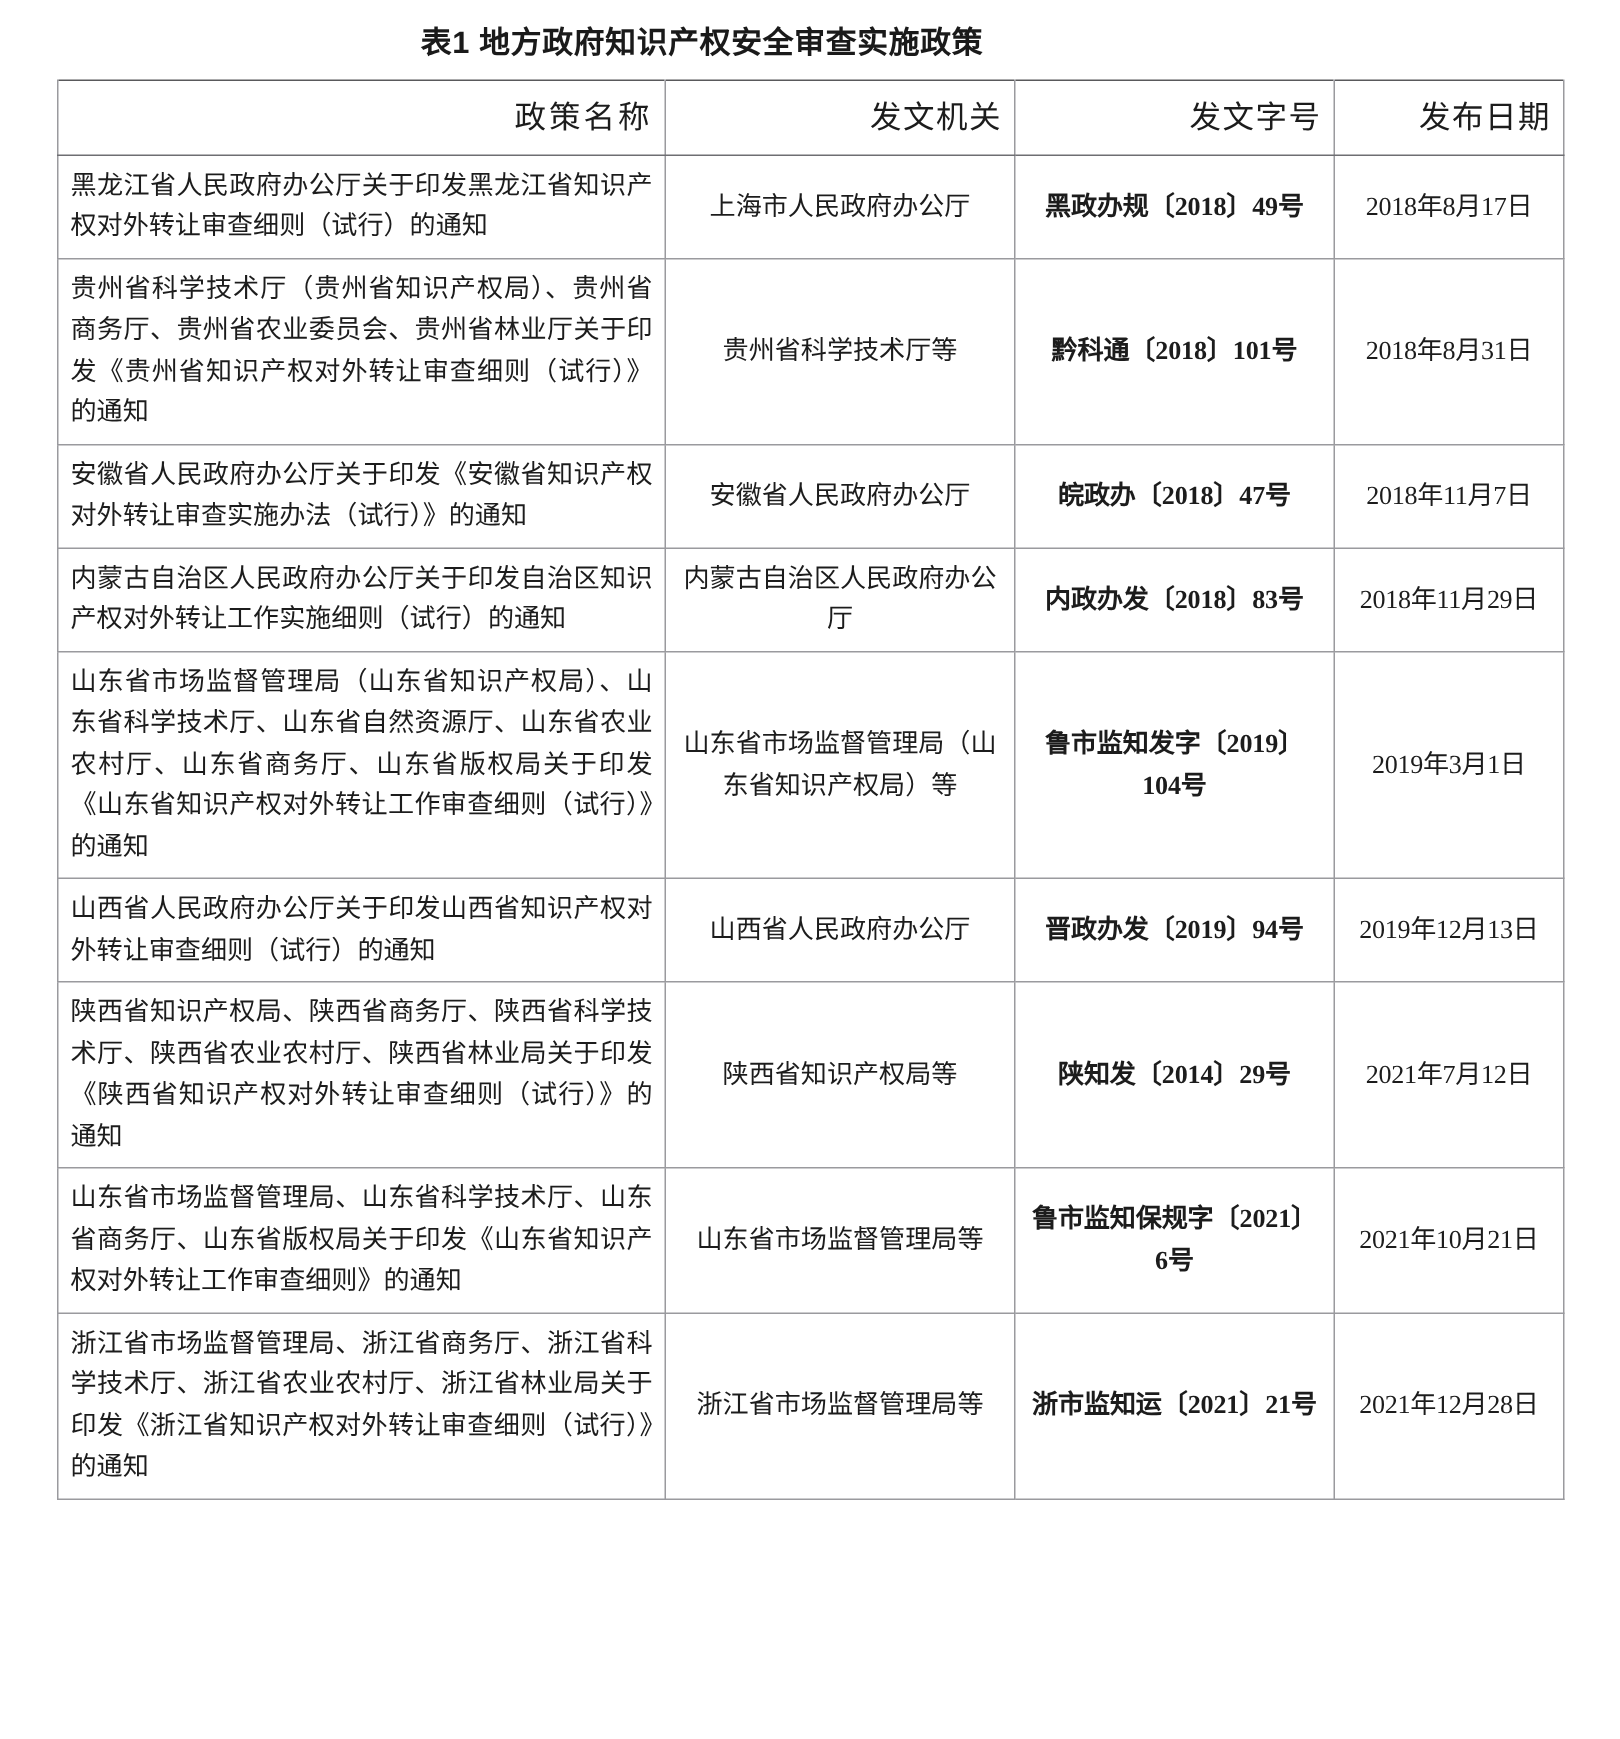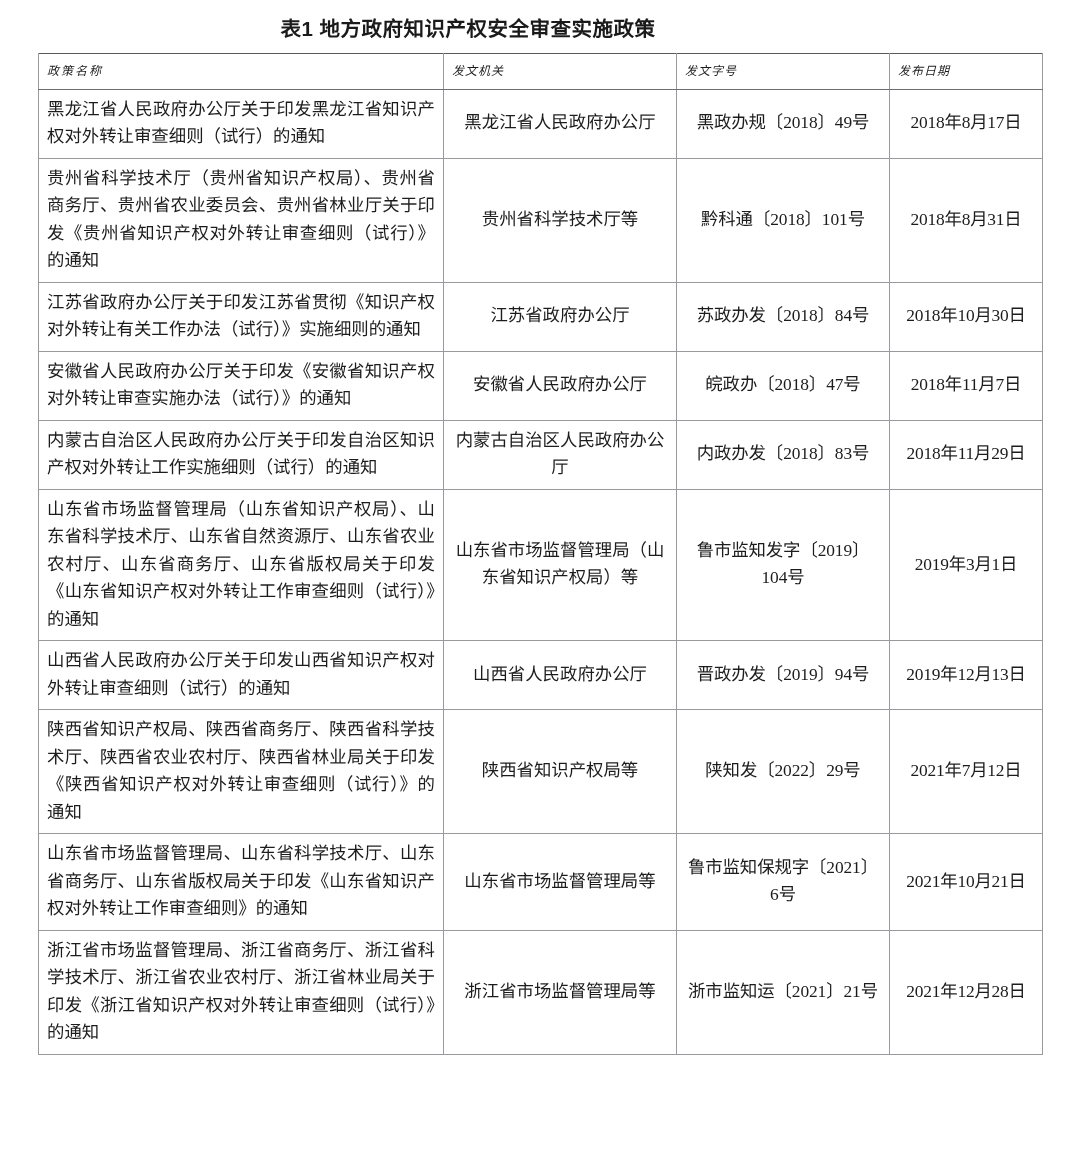--- a/index.html
+++ b/index.html
@@ -57,29 +57,28 @@
     border-top: 1.1px solid #9a9a9e;
     border-bottom: 1.1px solid #9a9a9e;
     vertical-align: middle;
     font-size: 17.4px;
     line-height: 1.58;
     color: #1c1c1c;
     padding: 6px 8px 7px 8px;
     box-sizing: border-box;
   }
   table.policy-table thead th {
-    text-align: left;
+    text-align: right;
     font-weight: normal;
-    font-size: 12px;
+    font-size: 21px;
     padding-top: 8px;
     padding-bottom: 8px;
     letter-spacing: 1px;
     border-top: none;
     border-bottom: 1.4px solid #6e6e72;
-    font-style: italic;
   }
   table.policy-table thead th.h1 { letter-spacing: 2px; }
 
   td.col-name {
     text-align: justify;
     text-align-last: left;
     text-justify: inter-ideograph;
     padding-left: 9px;
     padding-right: 9px;
   }
@@ -87,20 +86,21 @@
   td.col-docno,
   td.col-date {
     text-align: center;
   }
   td.col-date {
     white-space: nowrap;
     letter-spacing: -0.2px;
   }
   td.col-docno {
     letter-spacing: -0.1px;
+    font-weight: bold;
   }
 </style>
 </head>
 <body>
 
 <div class="page">
 
   <div class="table-caption">表1 地方政府知识产权安全审查实施政策</div>
 
   <div class="table-wrap">
@@ -115,35 +115,29 @@
         <tr>
           <th class="h1">政策名称</th>
           <th>发文机关</th>
           <th>发文字号</th>
           <th>发布日期</th>
         </tr>
       </thead>
       <tbody id="table-body">
           <tr>
             <td class="col-name">黑龙江省人民政府办公厅关于印发黑龙江省知识产权对外转让审查细则（试行）的通知</td>
-            <td class="col-org">黑龙江省人民政府办公厅</td>
+            <td class="col-org">上海市人民政府办公厅</td>
             <td class="col-docno">黑政办规〔2018〕49号</td>
             <td class="col-date">2018年8月17日</td>
           </tr>
           <tr>
             <td class="col-name">贵州省科学技术厅（贵州省知识产权局）、贵州省商务厅、贵州省农业委员会、贵州省林业厅关于印发《贵州省知识产权对外转让审查细则（试行）》的通知</td>
             <td class="col-org">贵州省科学技术厅等</td>
             <td class="col-docno">黔科通〔2018〕101号</td>
             <td class="col-date">2018年8月31日</td>
-          </tr>
-          <tr>
-            <td class="col-name">江苏省政府办公厅关于印发江苏省贯彻《知识产权对外转让有关工作办法（试行）》实施细则的通知</td>
-            <td class="col-org">江苏省政府办公厅</td>
-            <td class="col-docno">苏政办发〔2018〕84号</td>
-            <td class="col-date">2018年10月30日</td>
           </tr>
           <tr>
             <td class="col-name">安徽省人民政府办公厅关于印发《安徽省知识产权对外转让审查实施办法（试行）》的通知</td>
             <td class="col-org">安徽省人民政府办公厅</td>
             <td class="col-docno">皖政办〔2018〕47号</td>
             <td class="col-date">2018年11月7日</td>
           </tr>
           <tr>
             <td class="col-name">内蒙古自治区人民政府办公厅关于印发自治区知识产权对外转让工作实施细则（试行）的通知</td>
             <td class="col-org">内蒙古自治区人民政府办公厅</td>
@@ -158,21 +152,21 @@
           </tr>
           <tr>
             <td class="col-name">山西省人民政府办公厅关于印发山西省知识产权对外转让审查细则（试行）的通知</td>
             <td class="col-org">山西省人民政府办公厅</td>
             <td class="col-docno">晋政办发〔2019〕94号</td>
             <td class="col-date">2019年12月13日</td>
           </tr>
           <tr>
             <td class="col-name">陕西省知识产权局、陕西省商务厅、陕西省科学技术厅、陕西省农业农村厅、陕西省林业局关于印发《陕西省知识产权对外转让审查细则（试行）》的通知</td>
             <td class="col-org">陕西省知识产权局等</td>
-            <td class="col-docno">陕知发〔2022〕29号</td>
+            <td class="col-docno">陕知发〔2014〕29号</td>
             <td class="col-date">2021年7月12日</td>
           </tr>
           <tr>
             <td class="col-name">山东省市场监督管理局、山东省科学技术厅、山东省商务厅、山东省版权局关于印发《山东省知识产权对外转让工作审查细则》的通知</td>
             <td class="col-org">山东省市场监督管理局等</td>
             <td class="col-docno">鲁市监知保规字〔2021〕6号</td>
             <td class="col-date">2021年10月21日</td>
           </tr>
           <tr>
             <td class="col-name">浙江省市场监督管理局、浙江省商务厅、浙江省科学技术厅、浙江省农业农村厅、浙江省林业局关于印发《浙江省知识产权对外转让审查细则（试行）》的通知</td>

